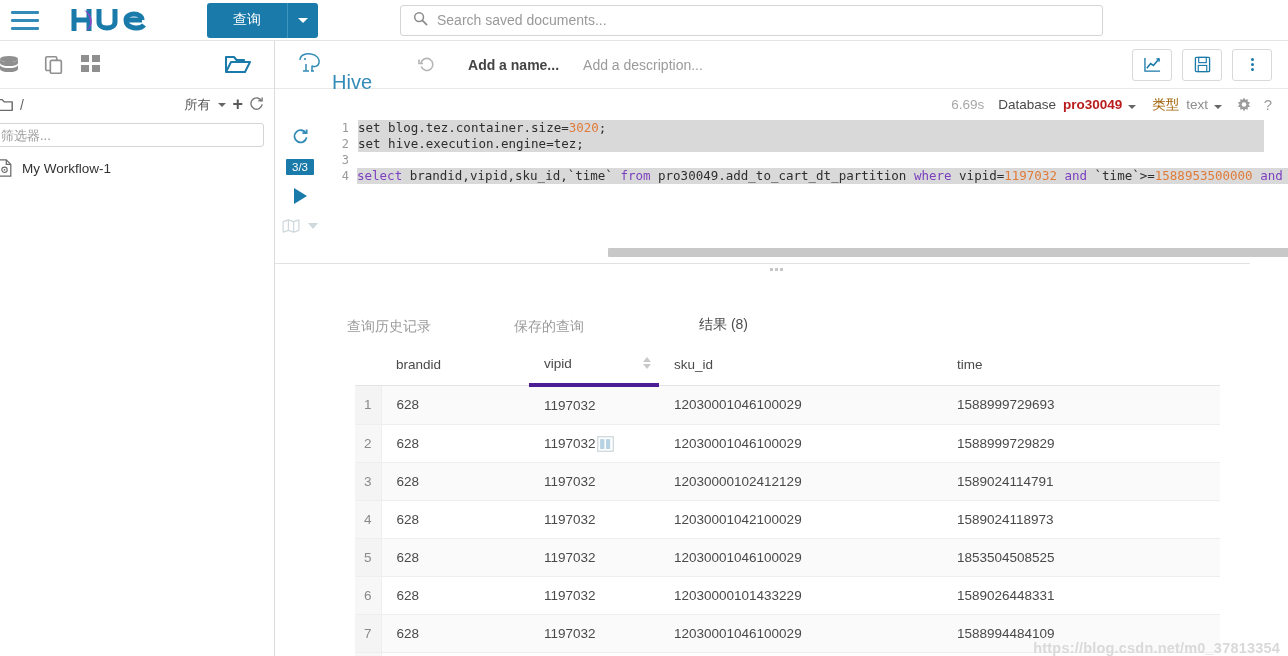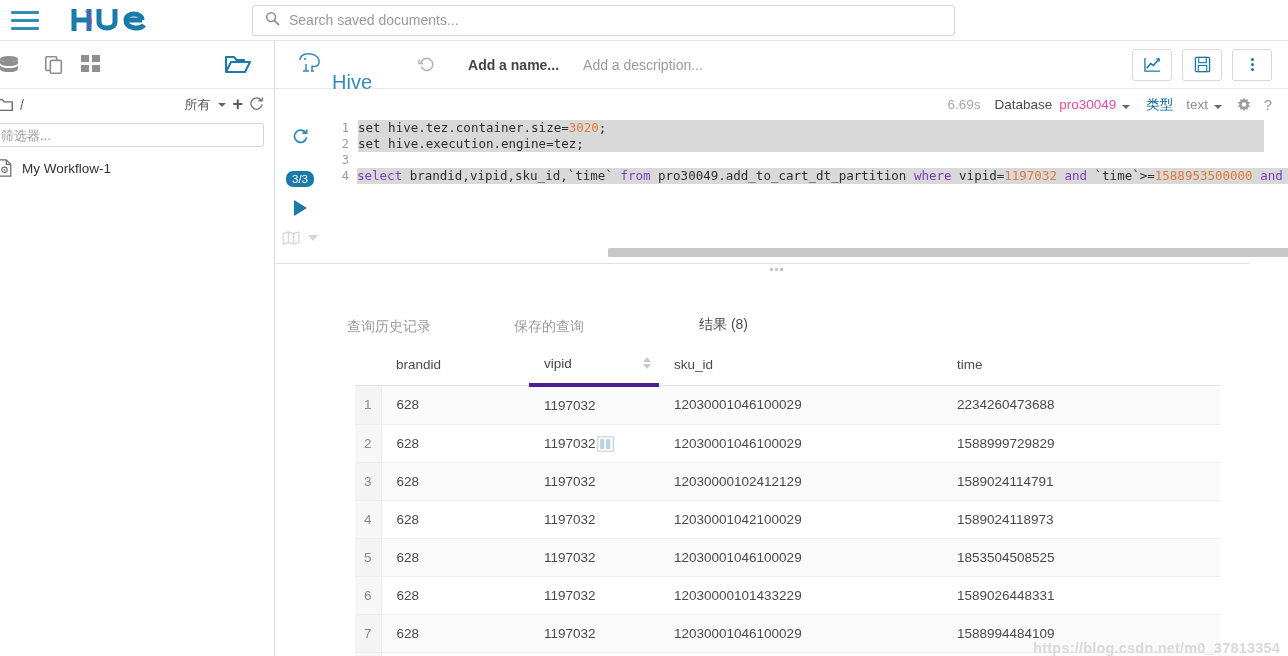--- a/index.html
+++ b/index.html
@@ -142,36 +142,36 @@
   .kebab { display: flex; flex-direction: column; gap: 2px; align-items: center; }
   .kebab i { width: 3px; height: 3px; background: #1a7aaa; border-radius: 50%; display: block; }
 
   
   .status-row {
     height: 31px; display: flex; align-items: center; justify-content: flex-end;
     padding-right: 16px; font-size: 13.5px; color: #5a5a5a; gap: 0;
   }
   .st-time { color: #a8a8a8; margin-right: 14px; }
   .st-dblabel { color: #4a4a4a; margin-right: 7px; }
-  .st-dbval { color: #ec4899; cursor: pointer; }
-  .st-typelabel { color: #0369a1; margin-left: 16px; margin-right: 13px; }
+  .st-dbval { color: #b91c1c; cursor: pointer; font-weight: bold; }
+  .st-typelabel { color: #a16207; margin-left: 16px; margin-right: 7px; }
   .st-typeval { color: #8e8e8e; cursor: pointer; }
   .gear { margin-left: 14px; cursor: pointer; display:flex; }
   .qmark { margin-left: 12px; color: #9b9b9b; font-size: 15px; cursor: pointer; }
 
   
   .editor-wrap { position: relative; height: 175px; }
   .gutter-tools {
     position: absolute; left: 6px; top: 8px; width: 38px;
     display: flex; flex-direction: column; align-items: center; gap: 11px;
   }
   .gt-refresh { color: #338bb8; font-size: 18px; cursor: pointer; line-height: 1; }
   .gt-badge {
-    background: #1a7aaa; color: #fff; font-size: 11.5px; border-radius: 7px;
-    padding: 2px 6px; cursor: pointer; font-weight: normal; margin-top: 12px;
+    background: #1a7aaa; color: #fff; font-size: 11.5px; border-radius: 1px;
+    padding: 2px 6px; cursor: pointer; font-weight: normal;
   }
   .gt-play {
     width: 0; height: 0; border-top: 8px solid transparent;
     border-bottom: 8px solid transparent; border-left: 13px solid #1a7aaa;
     cursor: pointer; margin-top: 2px;
   }
   .gt-map { display: flex; align-items: center; gap: 3px; cursor: pointer; margin-top: 4px; }
 
   .code-area {
     position: absolute; left: 58px; top: 0; width: 965px; height: 135px;
@@ -303,20 +303,26 @@
     <div class="logo">
       <svg width="96" height="30" viewBox="0 0 96 30" xmlns="http://www.w3.org/2000/svg">
         <path d="M4 4 L4 26 M4 15 L19 15 M19 4 L19 26" stroke="#1a7aaa" stroke-width="5" fill="none" stroke-linecap="butt"></path>
         <path d="M14 5 C23 8, 25 22, 16 26 C23 20, 20 10, 14 5 Z" fill="#8e44c7"></path>
         <path d="M29 4 L29 17 C29 25, 45 25, 45 17 L45 4" stroke="#1a7aaa" stroke-width="5" fill="none"></path>
         <path d="M72 15 C72 7, 56 7, 56 15 C56 24, 70 25, 74 20" stroke="#1a7aaa" stroke-width="5" fill="none"></path>
         <path d="M56 15 L72 15" stroke="#1a7aaa" stroke-width="5" fill="none"></path>
       </svg>
     </div>
 
+    <div class="query-btn-group">
+      <div class="query-btn">查询</div>
+      <div class="query-caret">
+        <span class="caret-down"></span>
+      </div>
+    </div>
 
     <div class="searchbox">
       <span class="search-icon">
         <svg width="15" height="15" viewBox="0 0 16 16">
           <circle cx="6.5" cy="6.5" r="4.7" stroke="#8c8c8c" stroke-width="1.6" fill="none"></circle>
           <line x1="10" y1="10" x2="14.5" y2="14.5" stroke="#8c8c8c" stroke-width="1.8" stroke-linecap="round"></line>
         </svg>
       </span>
       <input class="search-input" type="text" placeholder="Search saved documents..." style="">
     </div>
@@ -475,21 +481,21 @@
             <path d="M1 3 L7 1 L13 3 L19 1 V13 L13 15 L7 13 L1 15 Z M7 1 V13 M13 3 V15" stroke="#cfd8dc" stroke-width="1.4" fill="none" stroke-linejoin="round"></path>
           </svg>
           <span class="si-caret"></span>
         </span>
       </div>
 
       <div class="code-area">
         <div class="code-rows">
           <div class="code-row">
             <span class="ln">1</span>
-            <span class="code-txt wide"><span class="tk-plain">set hive.tez.container.size=</span><span class="tk-num">3020</span><span class="tk-plain">;</span></span>
+            <span class="code-txt wide"><span class="tk-plain">set blog.tez.container.size=</span><span class="tk-num">3020</span><span class="tk-plain">;</span></span>
           </div>
           <div class="code-row">
             <span class="ln">2</span>
             <span class="code-txt wide"><span class="tk-plain">set hive.execution.engine=tez;</span></span>
           </div>
           <div class="code-row">
             <span class="ln">3</span>
             <span class="code-txt" style="background:transparent;"></span>
           </div>
           <div class="code-row">
@@ -573,21 +579,21 @@
           <th class="c-sku">sku_id</th>
           <th class="c-time">time</th>
         </tr>
       </thead>
       <tbody>
         <tr class="odd">
           <td class="num-col">1</td>
           <td class="c-brandid">628</td>
           <td class="c-vipid">1197032</td>
           <td class="c-sku">12030001046100029</td>
-          <td class="c-time">2234260473688</td>
+          <td class="c-time">1588999729693</td>
         </tr>
         <tr>
           <td class="num-col">2</td>
           <td class="c-brandid">628</td>
           <td class="c-vipid">1197032</td>
           <td class="c-sku">12030001046100029</td>
           <td class="c-time">1588999729829</td>
         </tr>
         <tr class="odd">
           <td class="num-col">3</td>

